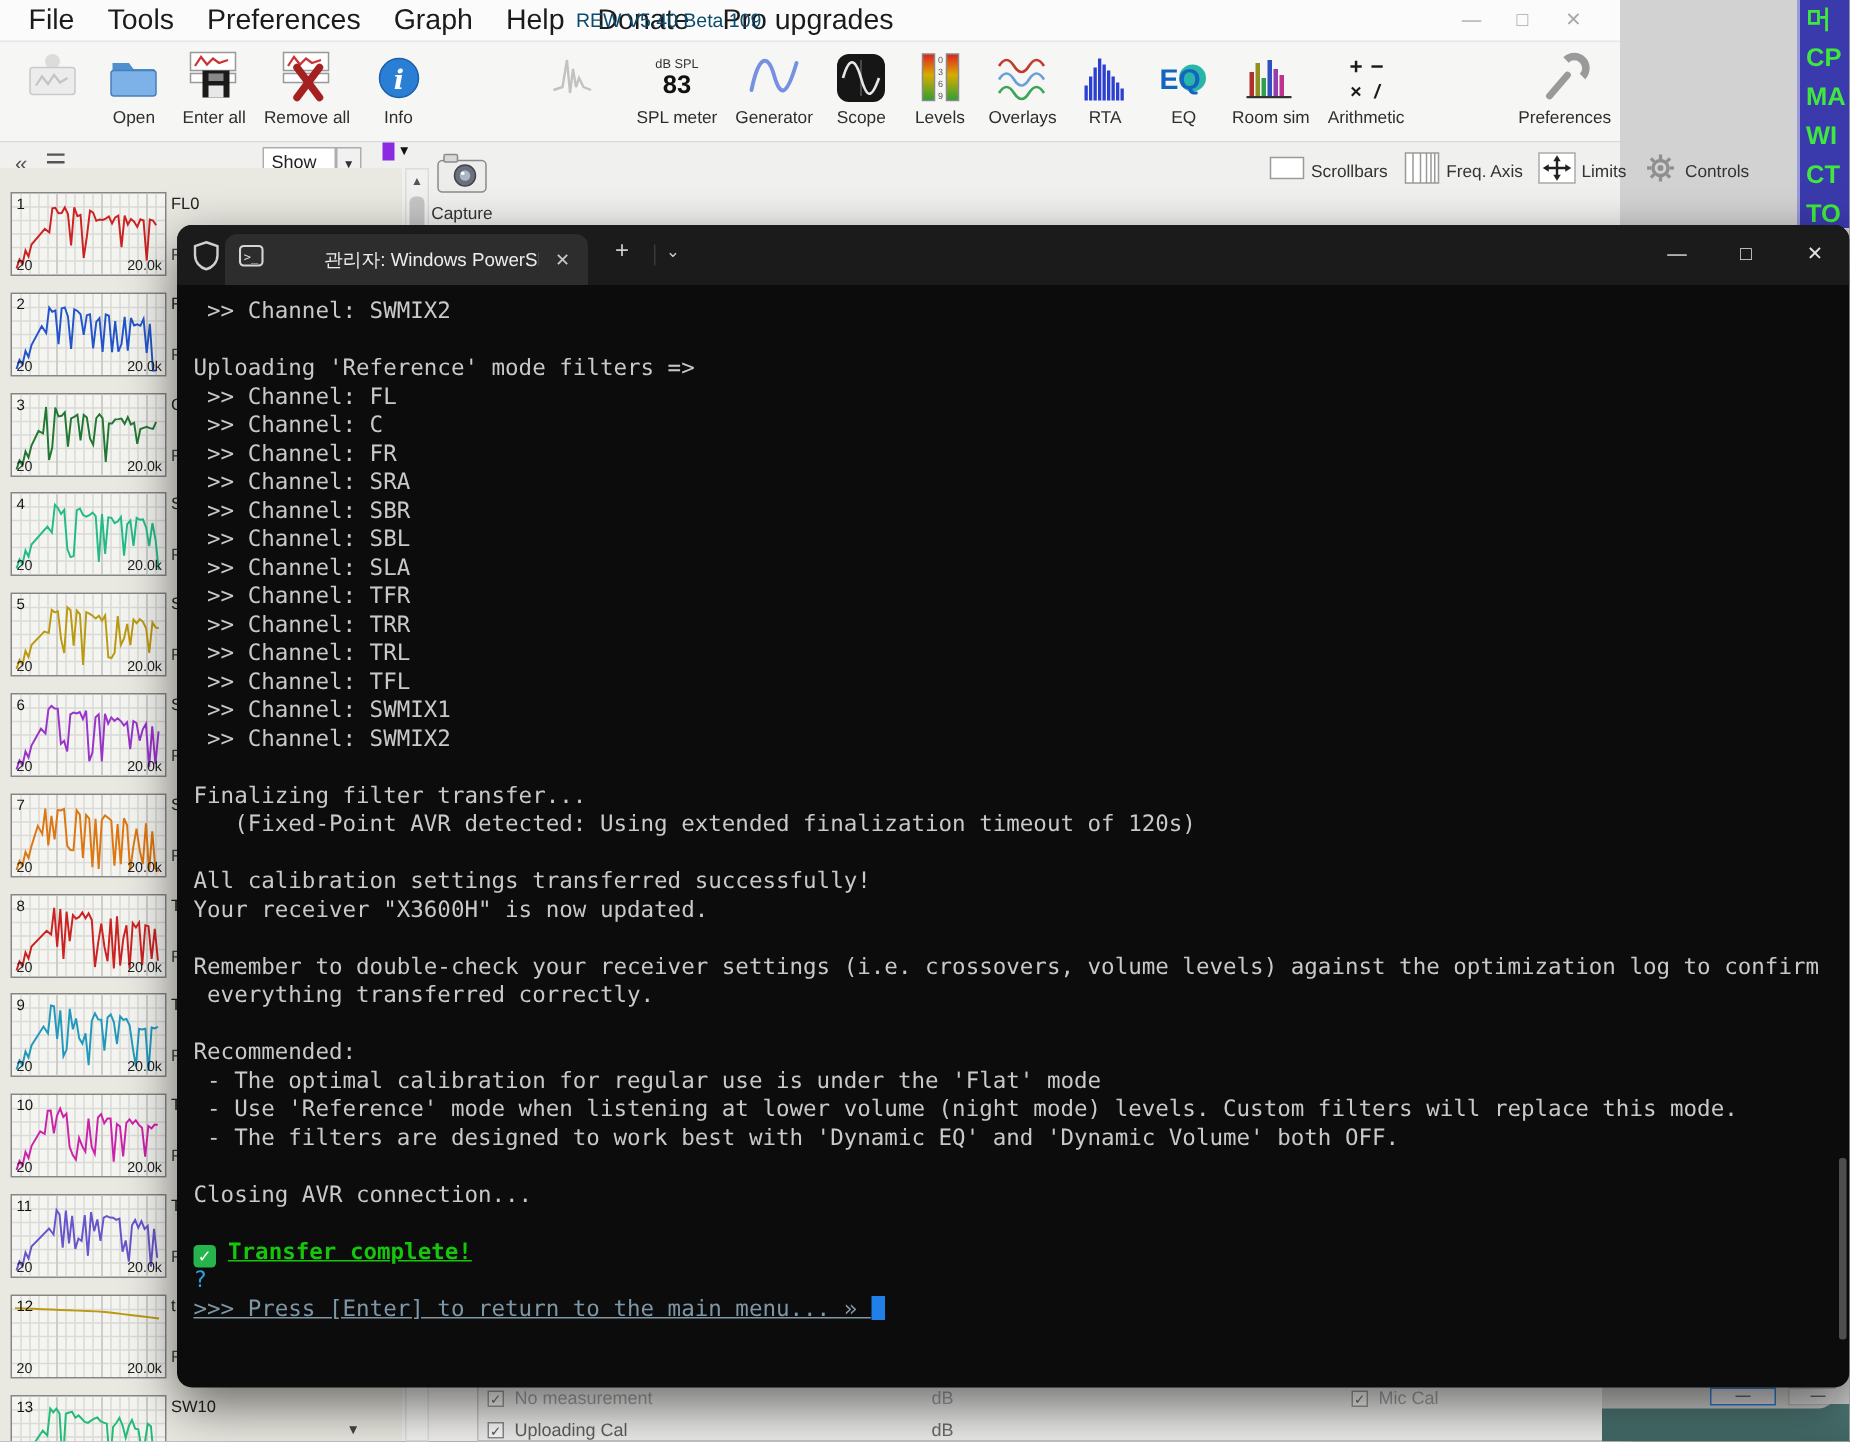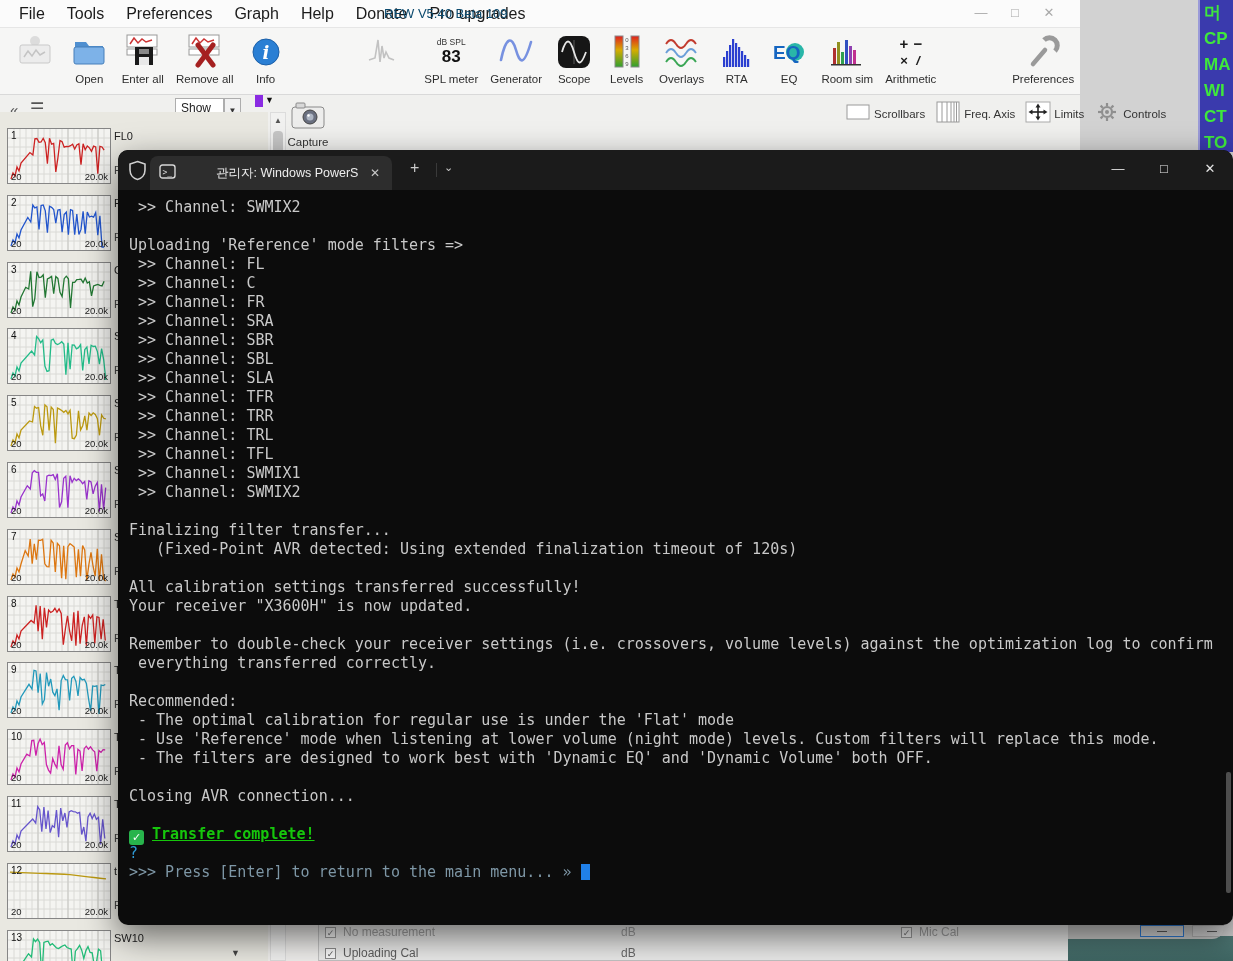--- a/index.html
+++ b/index.html
@@ -5,21 +5,21 @@
   * { margin:0; padding:0; box-sizing:border-box; }
   html,body { width:1233px; height:961px; overflow:hidden; background:#d2d2d2;
     font-family:"Liberation Sans", sans-serif; }
   .screen { position:relative; width:1233px; height:961px; }
 
   
   .rew { position:absolute; left:0; top:0; width:1080px; height:961px;
     background:#f0efed; border-radius:0 8px 0 0; z-index:1; }
   .menubar { height:28px; background:#fbfbfb; border-bottom:1px solid #e6e6e6; position:relative; }
   .menus { display:flex; align-items:center; height:28px; padding-left:8px; }
-  .menu-item { padding:0 11px; font-size:16px; color:#1b1b1b; line-height:28px; cursor:default; }
+  .menu-item { padding:0 11px; font-size:19px; color:#1b1b1b; line-height:28px; cursor:default; }
   .wtitle { position:absolute; left:384px; top:6px; font-size:13px; color:#0c4a6e; }
   .wctl { position:absolute; right:14px; top:0; display:flex; height:28px; }
   .rctl { width:34px; text-align:center; line-height:26px; color:#a9a9a9; font-size:13px; }
 
   .toolbar { height:67px; background:#f6f6f5; border-bottom:1px solid #d9d9d9;
     display:flex; align-items:flex-start; padding:2px 0 0 6px; }
   .tbtn { display:flex; flex-direction:column; align-items:center; padding:0 7px; min-width:46px; margin-top:1px; }
   .ticon { height:42px; display:flex; align-items:center; justify-content:center; }
   .tlabel { font-size:11.5px; color:#2e2e2e; white-space:nowrap; margin-top:0; }
   .tbtn.dis .tlabel { color:#bdbdbd;margin-top:40px; }
@@ -108,21 +108,21 @@
   .tchev { position:absolute; left:326px; top:11px; font-size:11px; color:#cccccc; }
   .tctl { position:absolute; top:0; height:40px; width:46px; text-align:center;
     line-height:38px; color:#e4e4e4; font-size:13px; }
   .tc-min { left:977px; } .tc-max { left:1023px; } .tc-close { left:1069px; }
 
   .term-body { padding:8px 0 0 11px; font-family:"DejaVu Sans Mono", monospace;
     font-size:15px; line-height:19px; color:#c9c9c9; white-space:pre; height:735px; overflow:hidden; }
   .tline { height:19px; }
   .t-success { color:#16c60c; font-weight:bold;text-decoration:underline; }
   .t-cyan { color:#2e9ad6; }
-  .t-prompt { color:#7e97a6; }
+  .t-prompt { color:#7e97a6;text-decoration:underline; }
   .check { display:inline-block; width:15px; height:15px; background:#28b44c; border-radius:3px;
     color:#fff; font-size:11px; font-weight:bold; line-height:15px; text-align:center;
     margin-right:8px; vertical-align:-2px; font-family:"DejaVu Sans", sans-serif; }
   .cursor { display:inline-block; width:9px; height:16px; background:#2080e8; vertical-align:-3px; }
   .term-scroll { position:absolute; left:1108px; top:622px; width:5px; height:121px;
     background:#4e4e4e; border-radius:2px; }
 </style>
 </head>
 <body>
 

